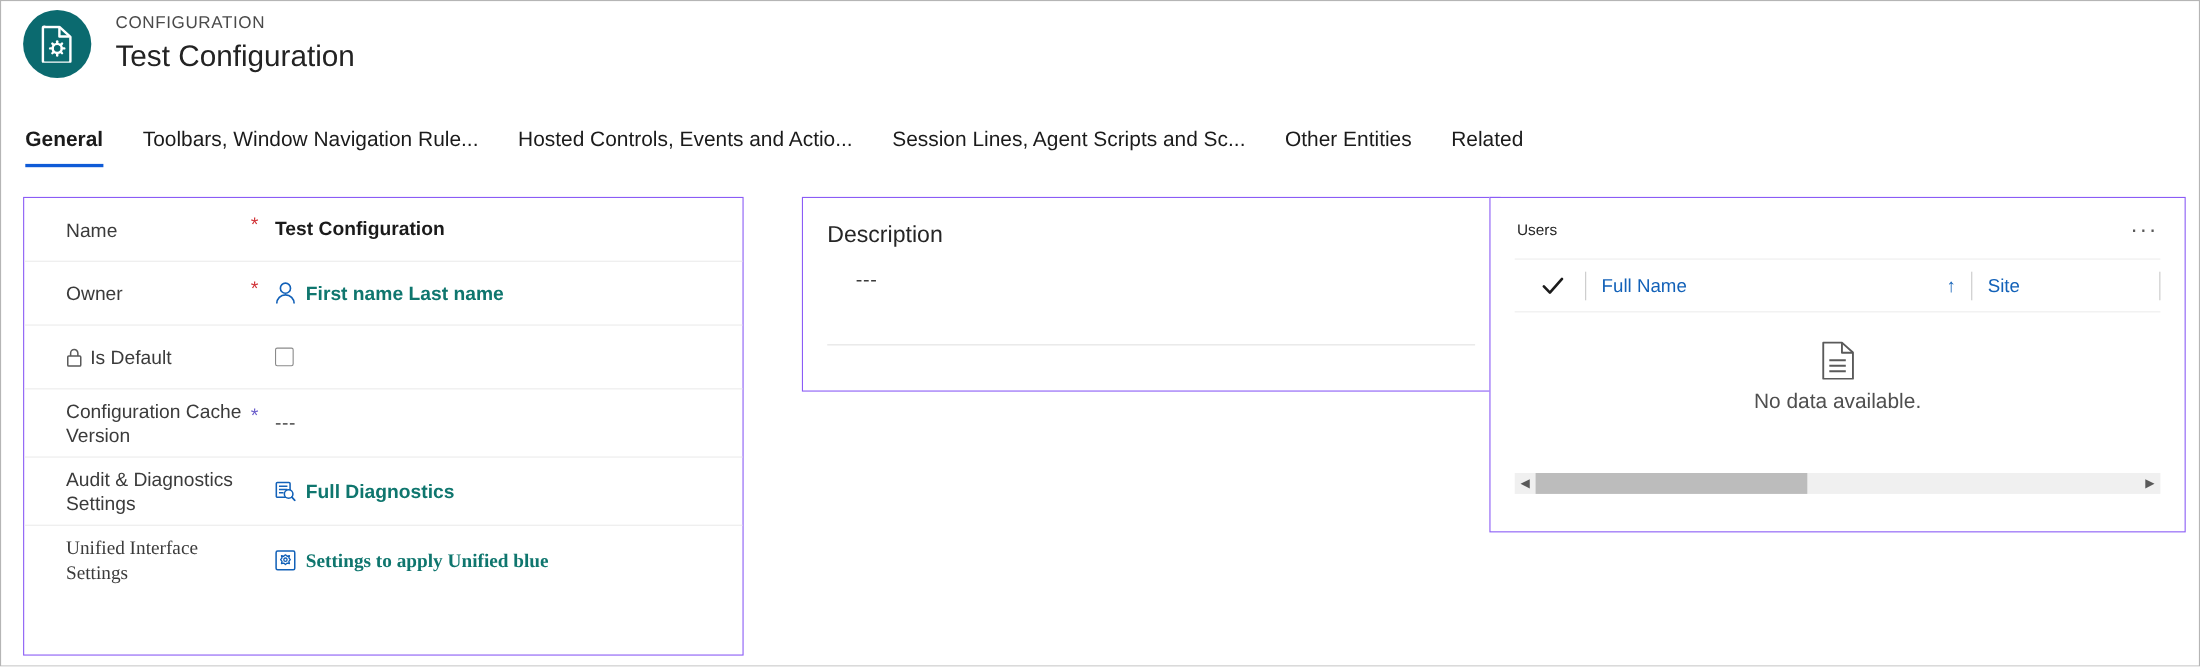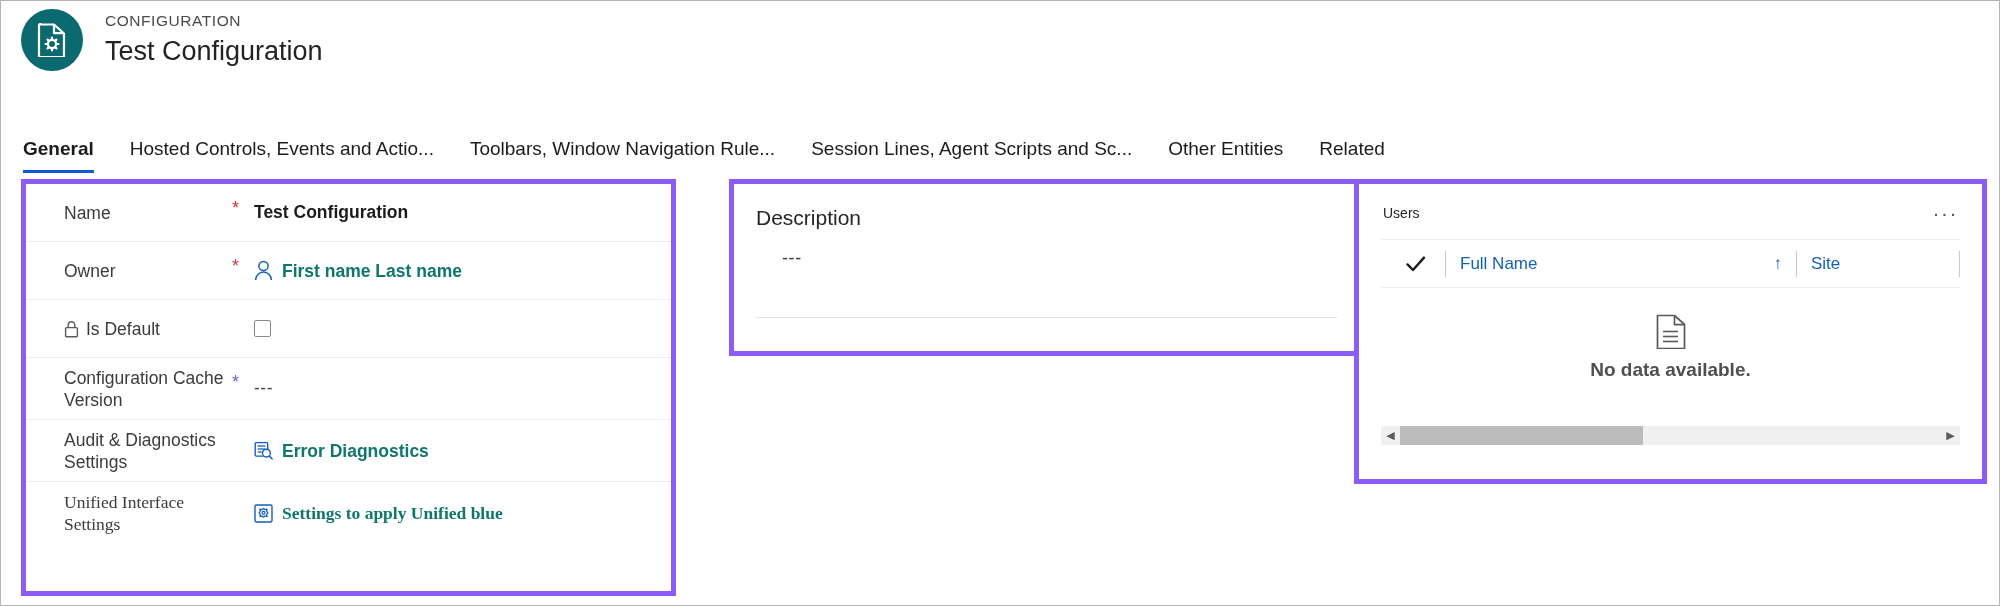--- a/index.html
+++ b/index.html
@@ -45,33 +45,33 @@
     left: 20px; top: 115px;
     display: flex; align-items: flex-end; gap: 0;
   }
   .tab {
     position: relative;
     font-size: 19px; color: #1b1b1b;
     padding: 0 18px 12px 18px;
     line-height: 24px; white-space: nowrap;
     cursor: pointer;
   }
-  .tab:first-child { padding-left: 2px; margin-top: 21px; }
+  .tab:first-child { padding-left: 2px; }
   .tab.selected { font-weight: 600; }
   .tab.selected::after {
     content: ""; position: absolute;
     left: 2px; right: 18px; bottom: 0;
     height: 3px; background: #0f5bd7;
   }
 
   
   .panel {
     position: absolute;
     background: #ffffff;
-    border: 5px solid #8b5cf6;
+    border: 1px solid #8b5cf6;
   }
   #form-panel   { left: 20px;   top: 178px; width: 655px; height: 417px; }
   #desc-panel   { left: 728px;  top: 178px; width: 635px; height: 177px; }
   #users-panel  { left: 1353px; top: 178px; width: 633px; height: 305px; }
 
   
   .field-row {
     display: flex; align-items: center;
     padding: 0 18px 0 38px;
     border-bottom: 1px solid #ececec;
@@ -153,21 +153,21 @@
   .gh-col {
     display: flex; align-items: center; justify-content: space-between;
     padding: 0 14px; height: 100%;
     font-size: 17px; color: #1261b8; cursor: pointer;
   }
   .gh-col.fullname { flex: 0 0 350px; }
   .gh-col.site { flex: 1 1 auto; }
   .sort-arrow { font-size: 17px; color: #1261b8; }
   .empty-wrap {
     display: flex; flex-direction: column; align-items: center;
-    justify-content: center; padding-top: 26px; font-weight: bold;
+    justify-content: center; padding-top: 26px;
   }
   .empty-text { font-size: 19px; color: #4f4f4f; margin-top: 10px; }
 
   .hscroll {
     position: absolute; left: 22px; right: 22px; bottom: 34px;
     height: 19px; background: #f0f0f0;
     display: flex; align-items: center;
   }
   .hs-arrow {
     width: 19px; flex: 0 0 19px;
@@ -206,22 +206,22 @@
       </svg>
     </div>
     <div id="header-text">
       <div class="eyebrow">CONFIGURATION</div>
       <div class="record-title">Test Configuration</div>
     </div>
   </div>
 
   <div id="tabs">
     <div class="tab selected">General</div>
+    <div class="tab">Toolbars, Window Navigation Rule...</div>
     <div class="tab">Hosted Controls, Events and Actio...</div>
-    <div class="tab">Toolbars, Window Navigation Rule...</div>
     <div class="tab">Session Lines, Agent Scripts and Sc...</div>
     <div class="tab">Other Entities</div>
     <div class="tab">Related</div>
   </div>
 
   <div id="form-panel" class="panel">
 
     <div class="field-row">
       <div class="field-label">
         <span class="ltext">Name</span>
@@ -281,21 +281,21 @@
         <span>
           <svg width="19" height="19" viewBox="0 0 19 19" aria-hidden="true">
             <rect x="1.2" y="1.6" width="12.5" height="13.5" rx="1" fill="none" stroke="#1261b8" stroke-width="1.4"></rect>
             <line x1="3.6" y1="5" x2="11.3" y2="5" stroke="#1261b8" stroke-width="1.3"></line>
             <line x1="3.6" y1="8" x2="11.3" y2="8" stroke="#1261b8" stroke-width="1.3"></line>
             <line x1="3.6" y1="11" x2="7.8" y2="11" stroke="#1261b8" stroke-width="1.3"></line>
             <circle cx="12.4" cy="12.1" r="3.9" fill="#ffffff" stroke="#1261b8" stroke-width="1.4"></circle>
             <line x1="15.3" y1="15" x2="18" y2="17.8" stroke="#1261b8" stroke-width="1.6" stroke-linecap="round"></line>
           </svg>
         </span>
-        <span class="link-val">Error Diagnostics</span>
+        <span class="link-val">Full Diagnostics</span>
       </div>
     </div>
 
     <div class="field-row tall">
       <div class="field-label stack">
         <span class="ltext">Unified Interface</span>
         <span class="ltext">Settings</span>
       </div>
       <div class="req-star blank"></div>
       <div class="field-value">

